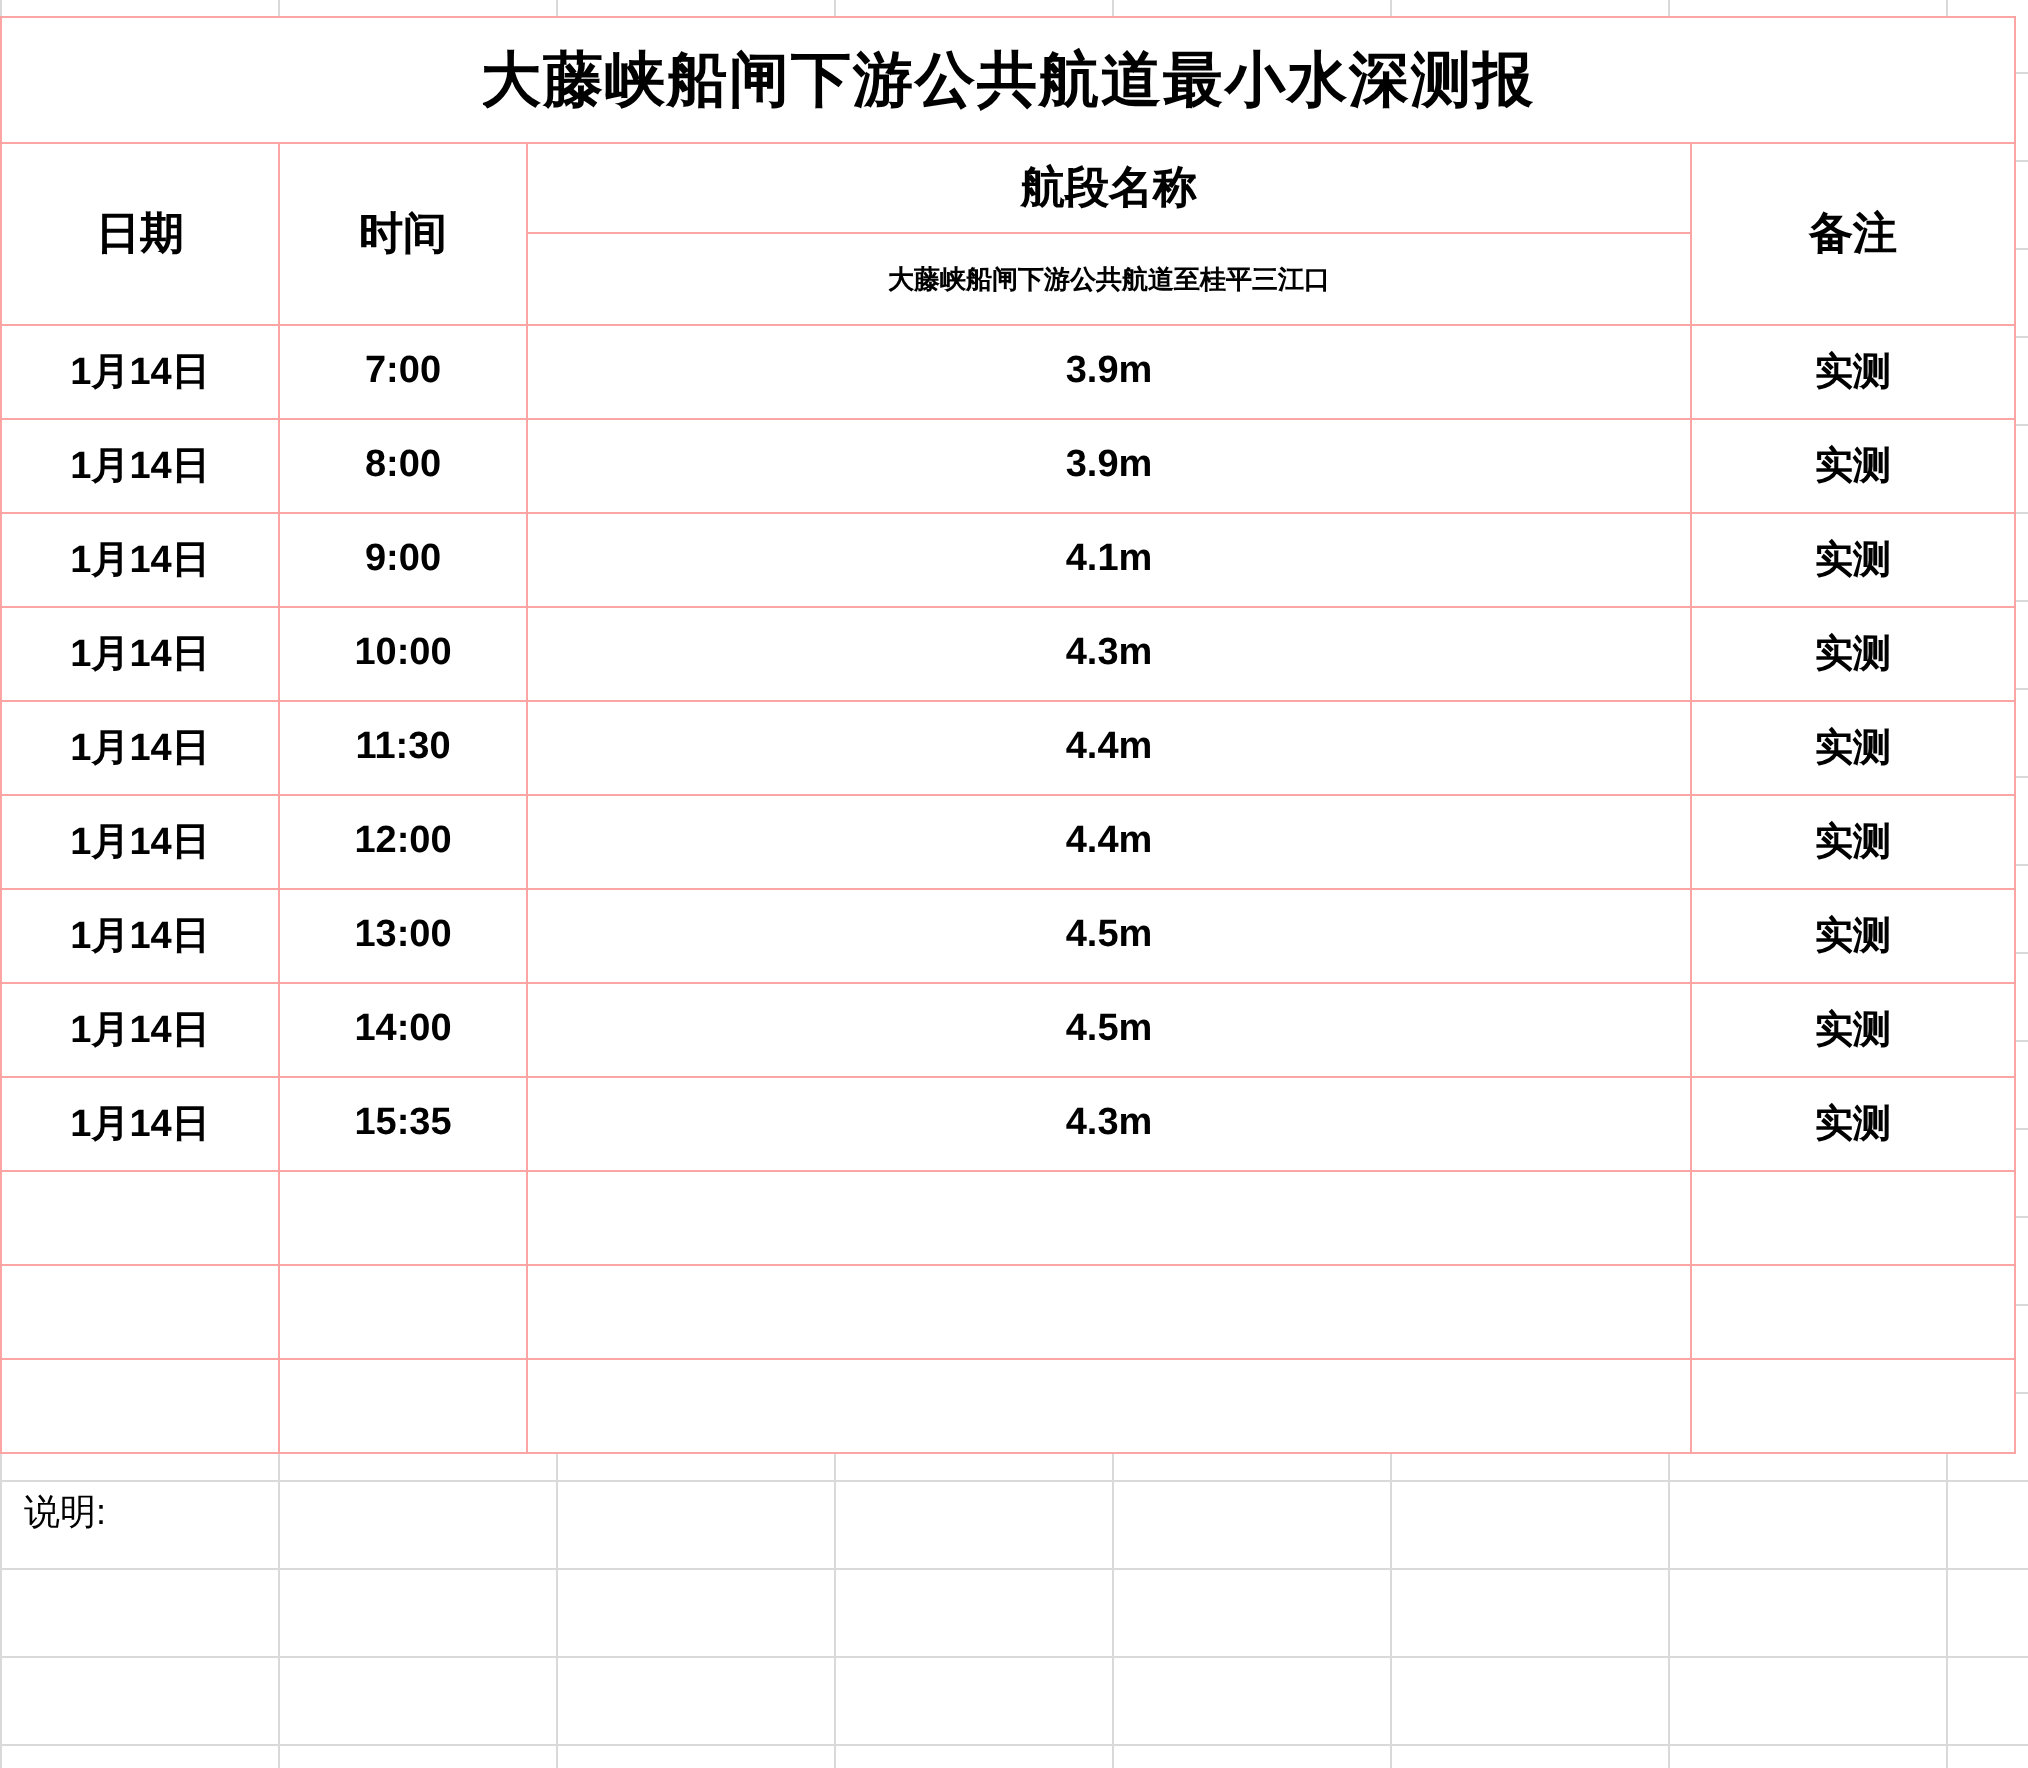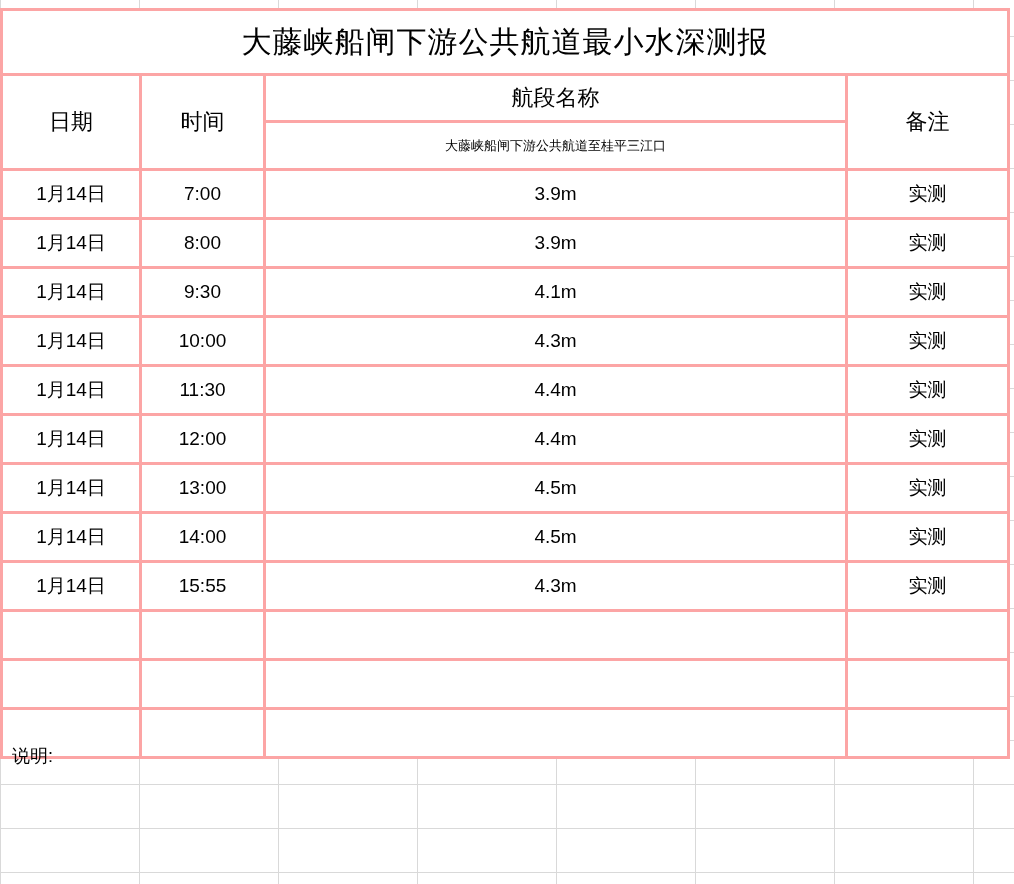--- a/index.html
+++ b/index.html
@@ -40,24 +40,24 @@
     width: 1007px;
   }
 
   table.report {
     border-collapse: collapse;
     table-layout: fixed;
     width: 1007px;
     background: #ffffff;
   }
   table.report td, table.report th {
-    border: 3px solid #fca5a5;
+    border: 1px solid #fca5a5;
     text-align: center;
     vertical-align: middle;
-    font-weight: normal;
+    font-weight: bold;
     background: #ffffff;
   }
 
   .title-cell {
     height: 60px;
     font-size: 30px;
     font-weight: bold;
     letter-spacing: 1px;
   }
 
@@ -141,21 +141,21 @@
           <td>实测</td>
         </tr>
         <tr class="data-row">
           <td>1月14日</td>
           <td>8:00</td>
           <td>3.9m</td>
           <td>实测</td>
         </tr>
         <tr class="data-row">
           <td>1月14日</td>
-          <td>9:30</td>
+          <td>9:00</td>
           <td>4.1m</td>
           <td>实测</td>
         </tr>
         <tr class="data-row">
           <td>1月14日</td>
           <td>10:00</td>
           <td>4.3m</td>
           <td>实测</td>
         </tr>
         <tr class="data-row">
@@ -177,21 +177,21 @@
           <td>实测</td>
         </tr>
         <tr class="data-row">
           <td>1月14日</td>
           <td>14:00</td>
           <td>4.5m</td>
           <td>实测</td>
         </tr>
         <tr class="data-row">
           <td>1月14日</td>
-          <td>15:55</td>
+          <td>15:35</td>
           <td>4.3m</td>
           <td>实测</td>
         </tr>
 
         <tr class="empty-row">
           <td></td>
           <td></td>
           <td></td>
           <td></td>
         </tr>

